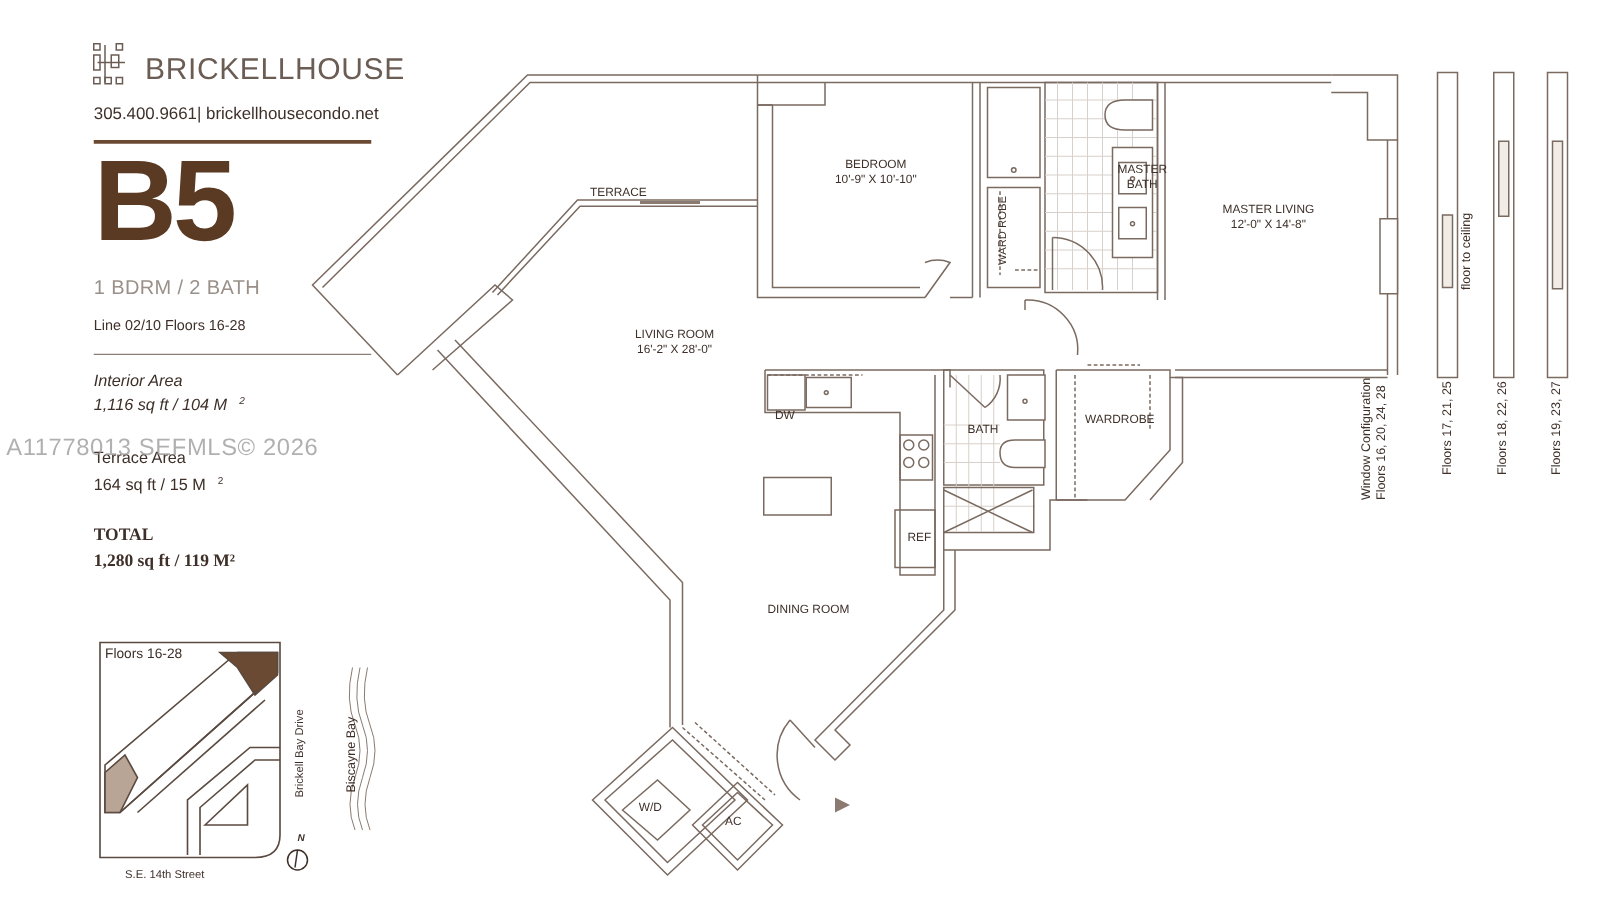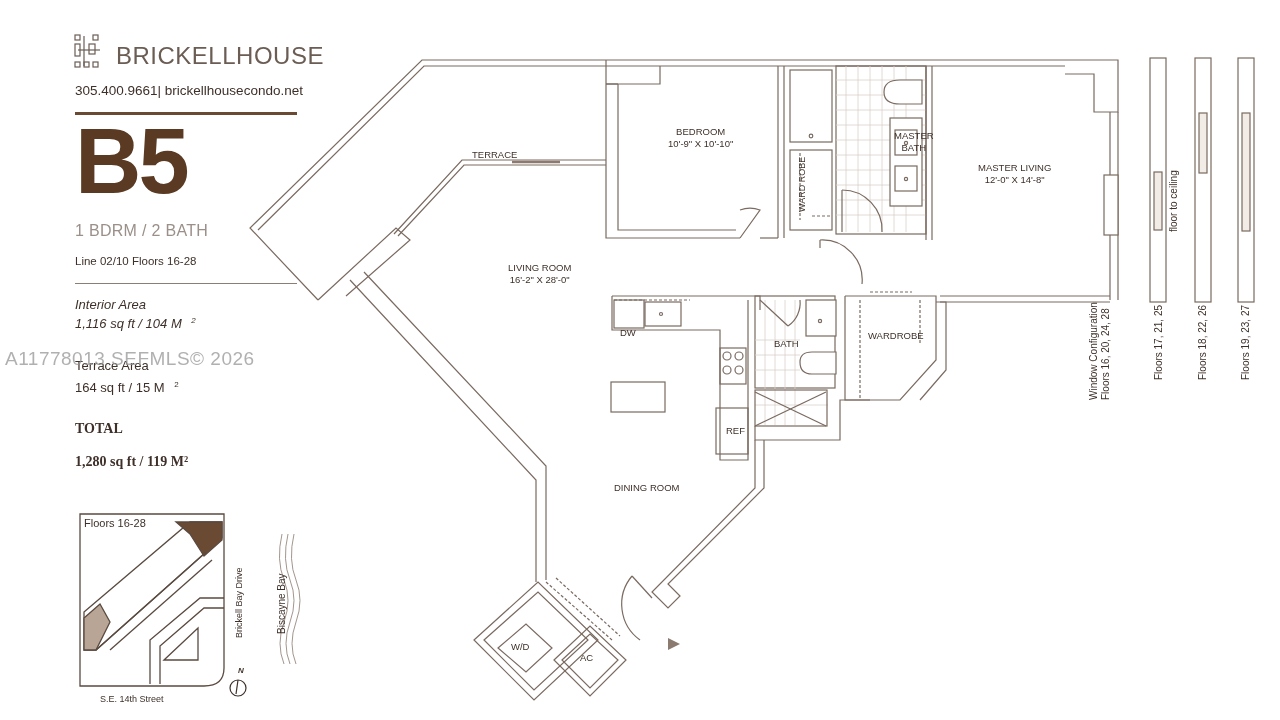--- a/index.html
+++ b/index.html
@@ -199,21 +199,21 @@
 <div class="abs unit">B5</div>
 <div class="abs bdrm">1 BDRM  / 2 BATH</div>
 <div class="abs line">Line 02/10  Floors 16-28</div>
 <div class="abs rule-thin"></div>
 
 <div class="abs lbl" style="left:75px;top:297px;font-style:italic;">Interior Area</div>
 <div class="abs val" style="left:75px;top:316px;font-style:italic;"><span>1,116 sq ft / 104 M</span> <sup style="font-size:8px;margin-left:6px;">2</sup></div>
 <div class="abs lbl" style="left:75px;top:358px;">Terrace Area</div>
 <div class="abs val" style="left:75px;top:380px;"><span>164 sq ft / 15 M</span> <sup style="font-size:8px;margin-left:6px;">2</sup></div>
 <div class="abs bold" style="left:75px;top:421px;">TOTAL</div>
-<div class="abs bold" style="left:75px;top:454px;">1,280 sq ft / 119 M²</div>
+<div class="abs bold" style="left:75px;top:442px;">1,280 sq ft / 119 M²</div>
 
 <div class="abs watermark">A11778013  SEFMLS© 2026</div>
 
 <div class="abs room" style="left:472px;top:112px;margin-top:37px;">TERRACE</div>
 <div class="abs room" style="left:668px;top:126px;">
   <div>BEDROOM</div>
   <div>10'-9" X 10'-10"</div>
 </div>
 <div class="abs room" style="left:846px;top:130px;padding-left:48px;">
   <div>MASTER</div>

